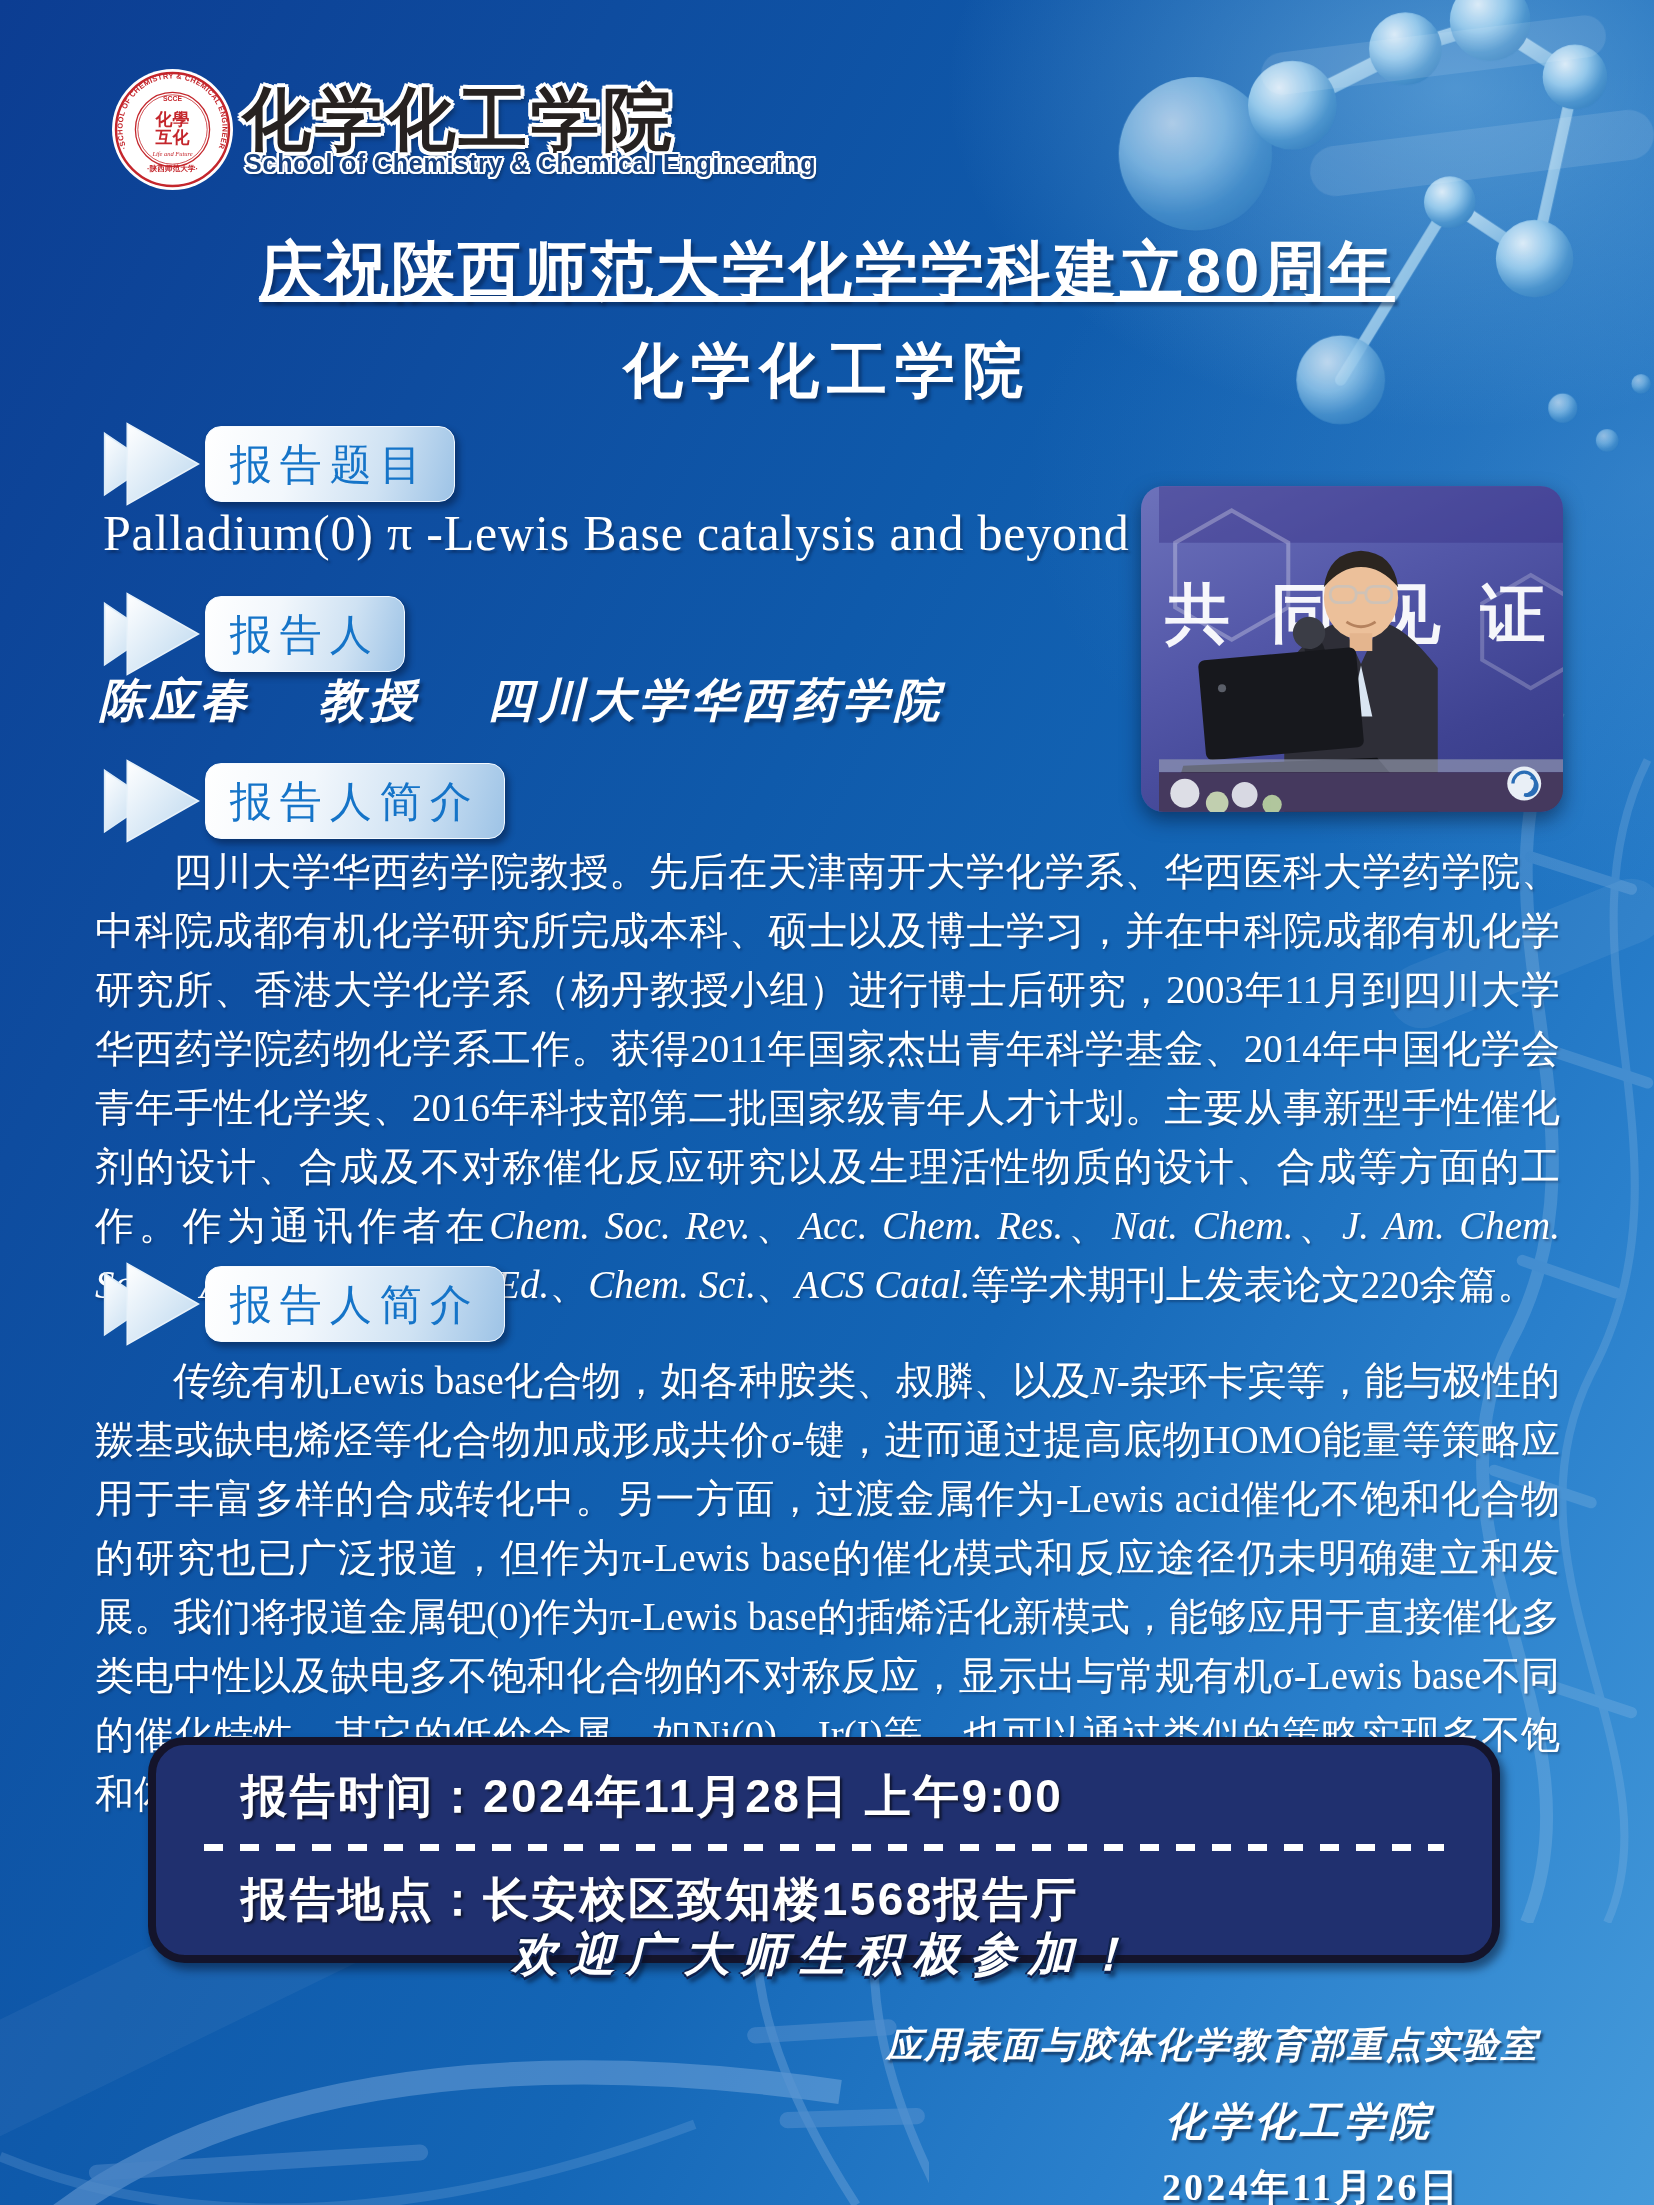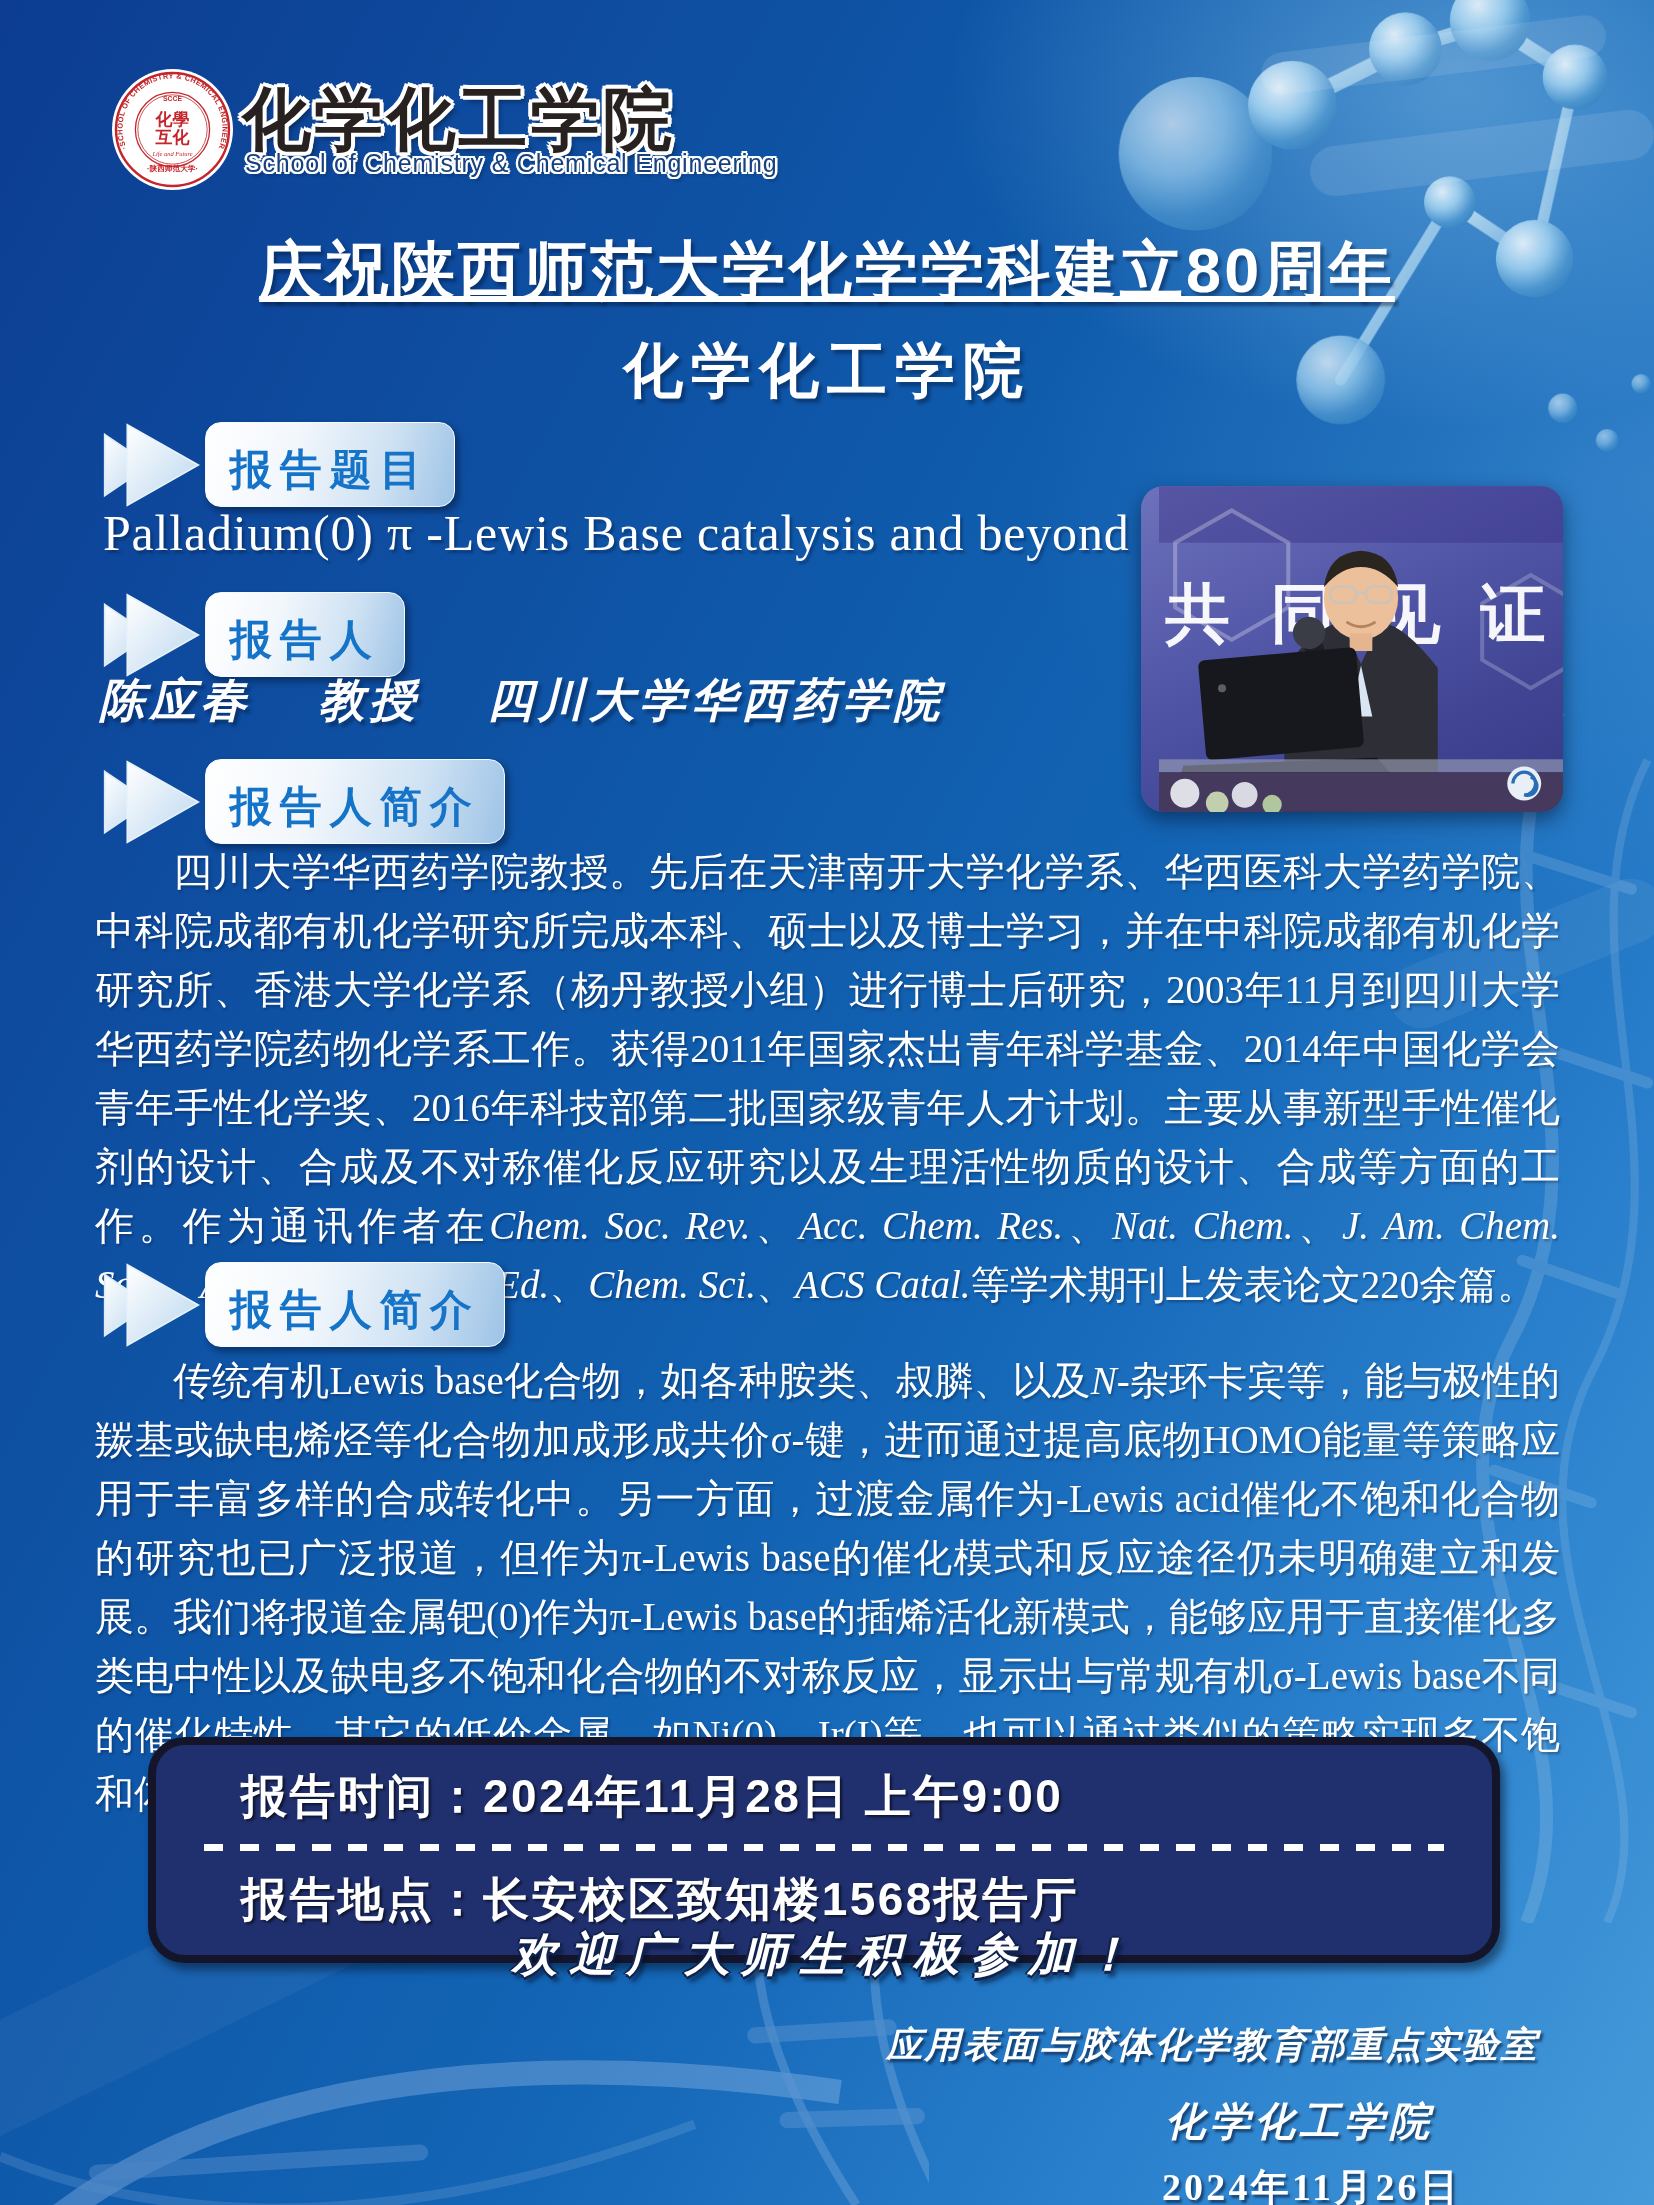--- a/index.html
+++ b/index.html
@@ -22,21 +22,21 @@
   .school-cn{
     position:absolute;left:242px;top:74px;
     font-size:69px;font-weight:900;letter-spacing:3.2px;color:#272220;
     text-shadow:
       -4px 0 0 #fff,4px 0 0 #fff,0 -4px 0 #fff,0 4px 0 #fff,
       -3.2px -3.2px 0 #fff,3.2px -3.2px 0 #fff,-3.2px 3.2px 0 #fff,3.2px 3.2px 0 #fff,
       4.8px 5.7px 4.8px rgba(0,0,0,.35);
   }
   .school-en{
     position:absolute;left:245px;top:149px;
-    font-size:25px;font-weight:normal;letter-spacing:0.8px;color:#17417f;
+    font-size:25px;font-weight:bold;letter-spacing:0.8px;color:#17417f;
     text-shadow:
       -2.4px 0 0 #fff,2.4px 0 0 #fff,0 -2.4px 0 #fff,0 2.4px 0 #fff,
       -1.6px -1.6px 0 #fff,1.6px -1.6px 0 #fff,-1.6px 1.6px 0 #fff,1.6px 1.6px 0 #fff,
       3.2px 4px 3.2px rgba(0,0,0,.3);
   }
 
   
   .title1,.title2{
     position:absolute;left:0;width:100%;text-align:center;color:#fff;font-weight:bold;
     text-shadow:3.2px 4px 3.2px rgba(5,25,60,.45);
@@ -44,22 +44,22 @@
   .title1{top:228px;font-size:63px;letter-spacing:3.2px;text-decoration:underline;}
   .title2{top:331px;font-size:60px;letter-spacing:8px;}
 
   
   .badge-row{position:absolute;left:103px;display:flex;align-items:center;}
   .badge-pill{
     margin-left:4.8px;
     background:linear-gradient(105deg,#ffffff 0%,#f2f7fc 35%,#cfe2f3 70%,#9dc3e6 100%);
     border:1.6px solid #f5faff;border-radius:16px;
     box-shadow:3.2px 4.8px 6.5px rgba(4,20,50,.45);
-    padding:19px 24px 8px 24px;
-    font-size:42px;font-weight:bold;letter-spacing:8px;color:#1574c8;
+    padding:10px 24px 8px 24px;
+    font-size:42px;font-weight:normal;letter-spacing:8px;color:#1574c8;
     white-space:nowrap;
   }
   .arrow-icon{width:97px;height:84px;flex:0 0 auto;}
 
   
   .report-title{
     position:absolute;left:103px;top:504px;
     font-family:"Liberation Serif",serif;font-size:50px;color:#fff;
     text-shadow:2.4px 3.2px 2.4px rgba(5,25,60,.4);letter-spacing:0.8px;
   }

